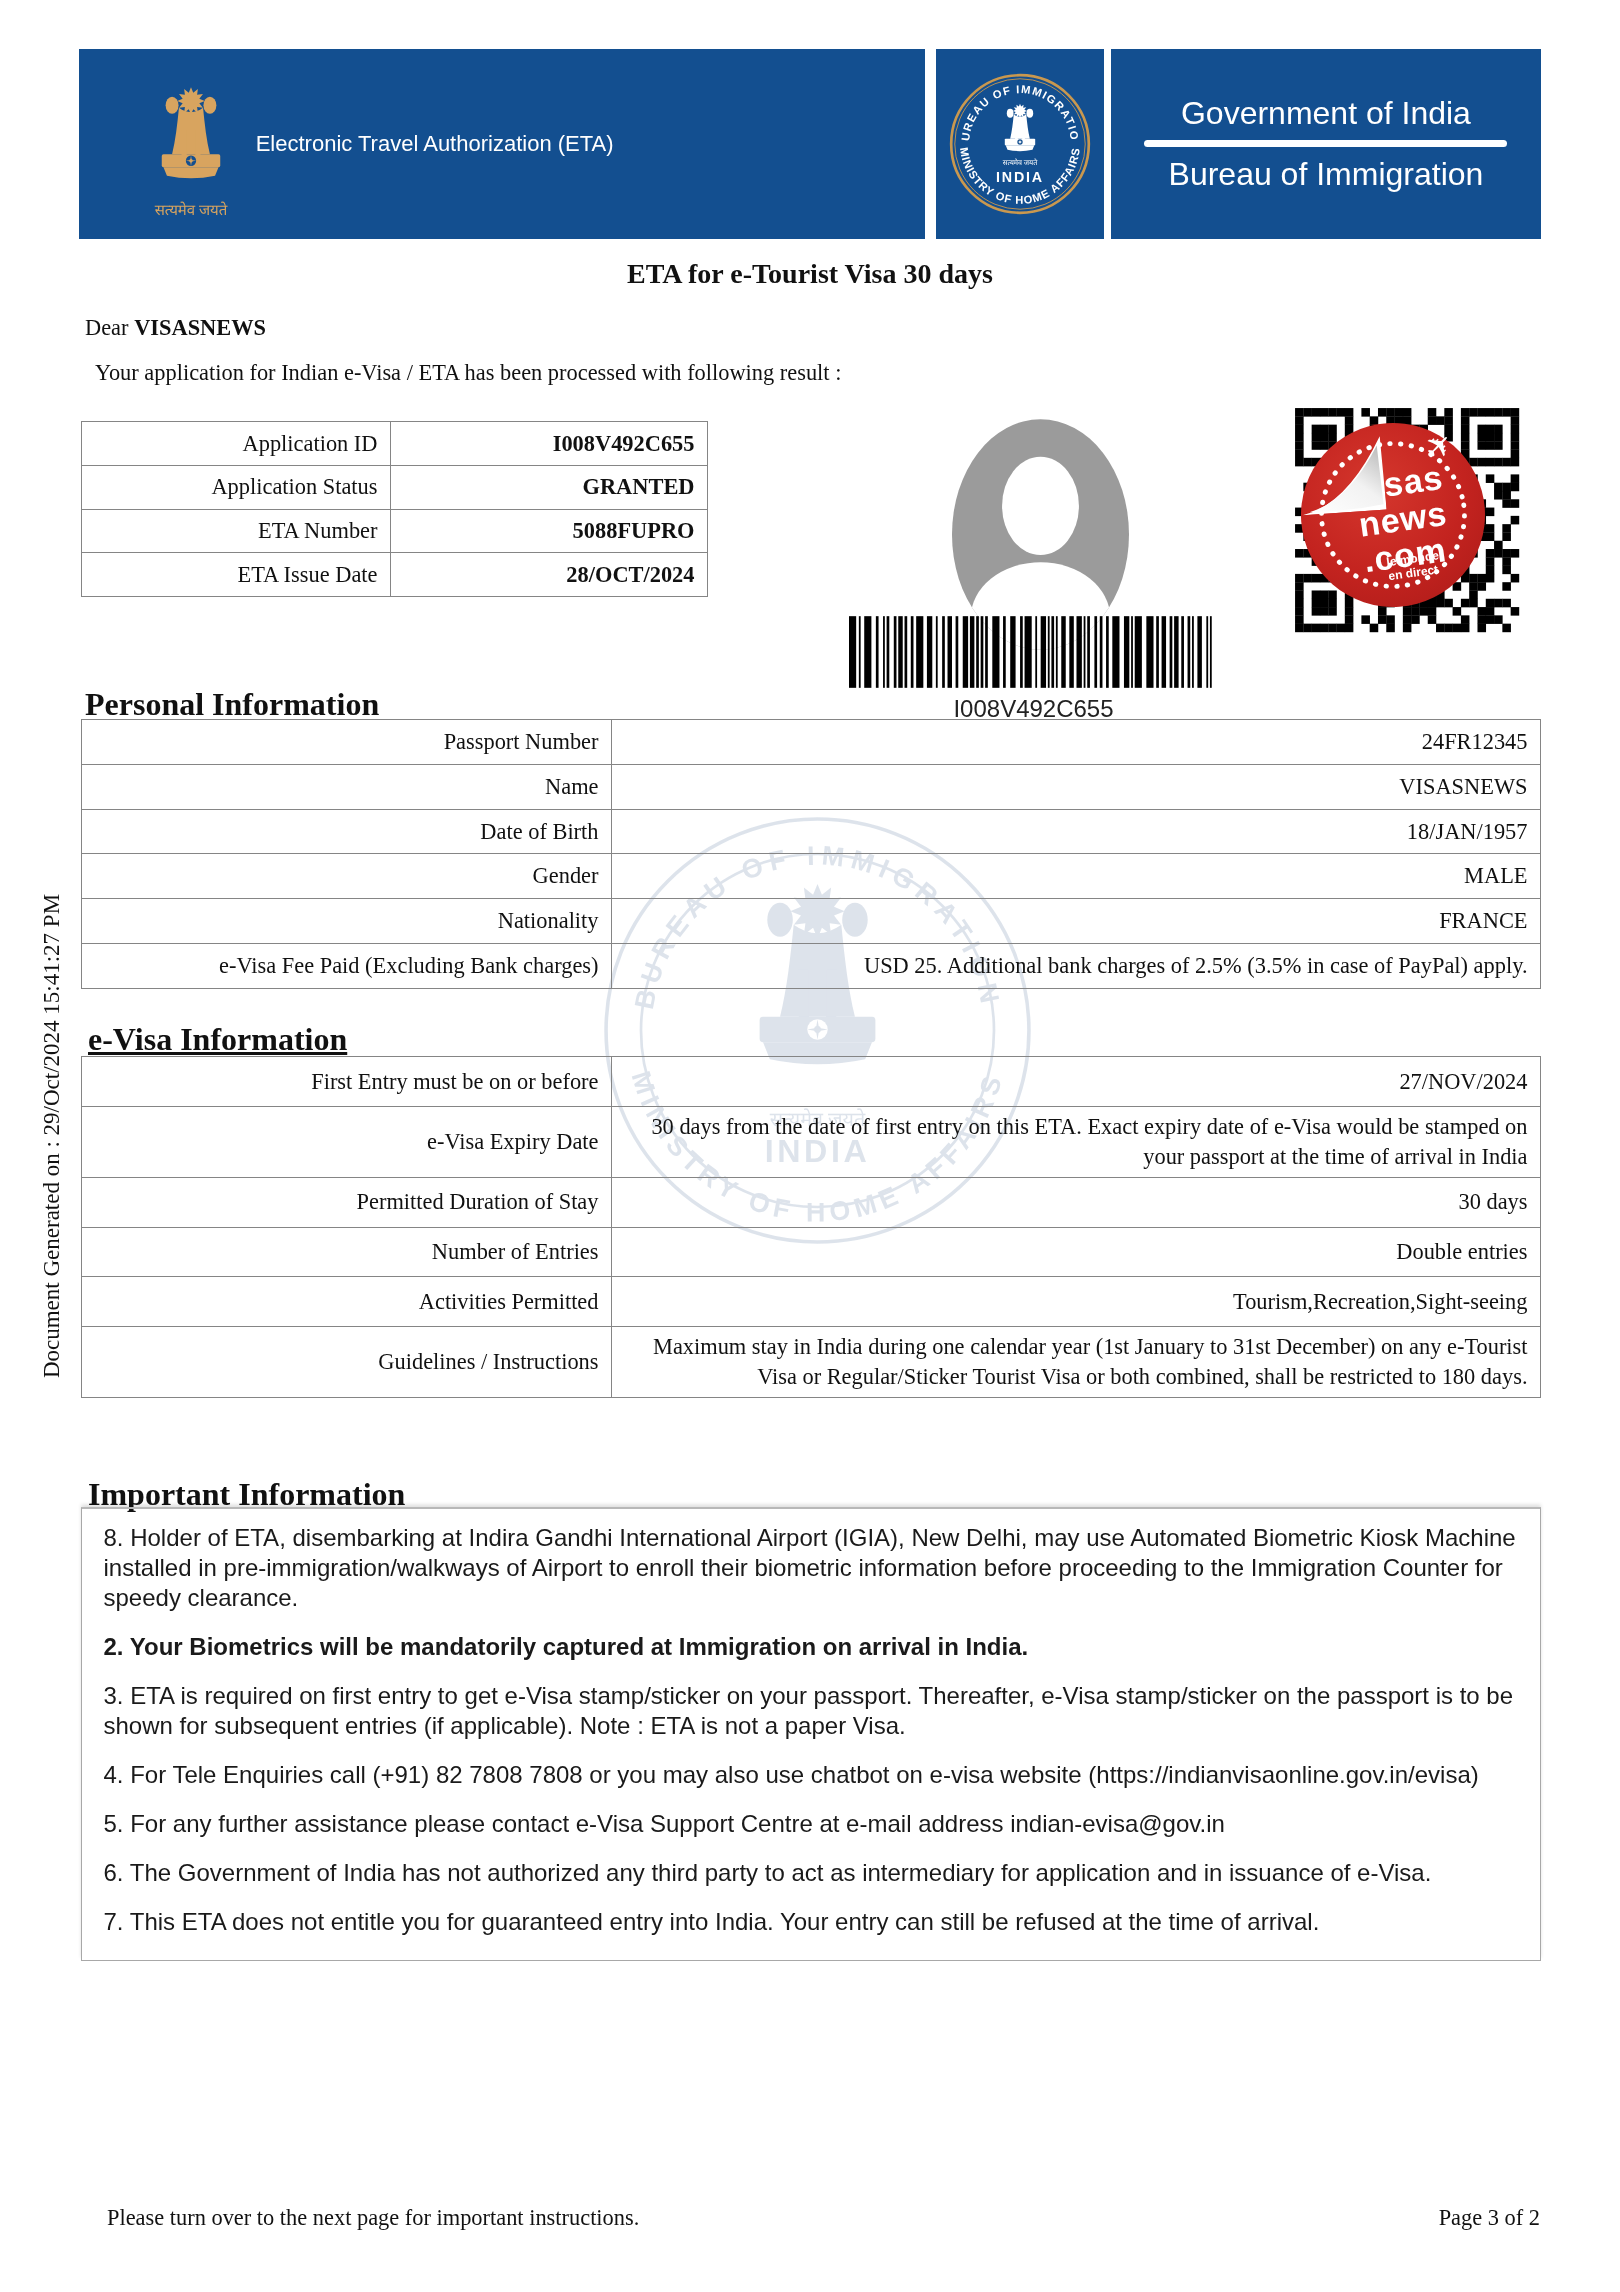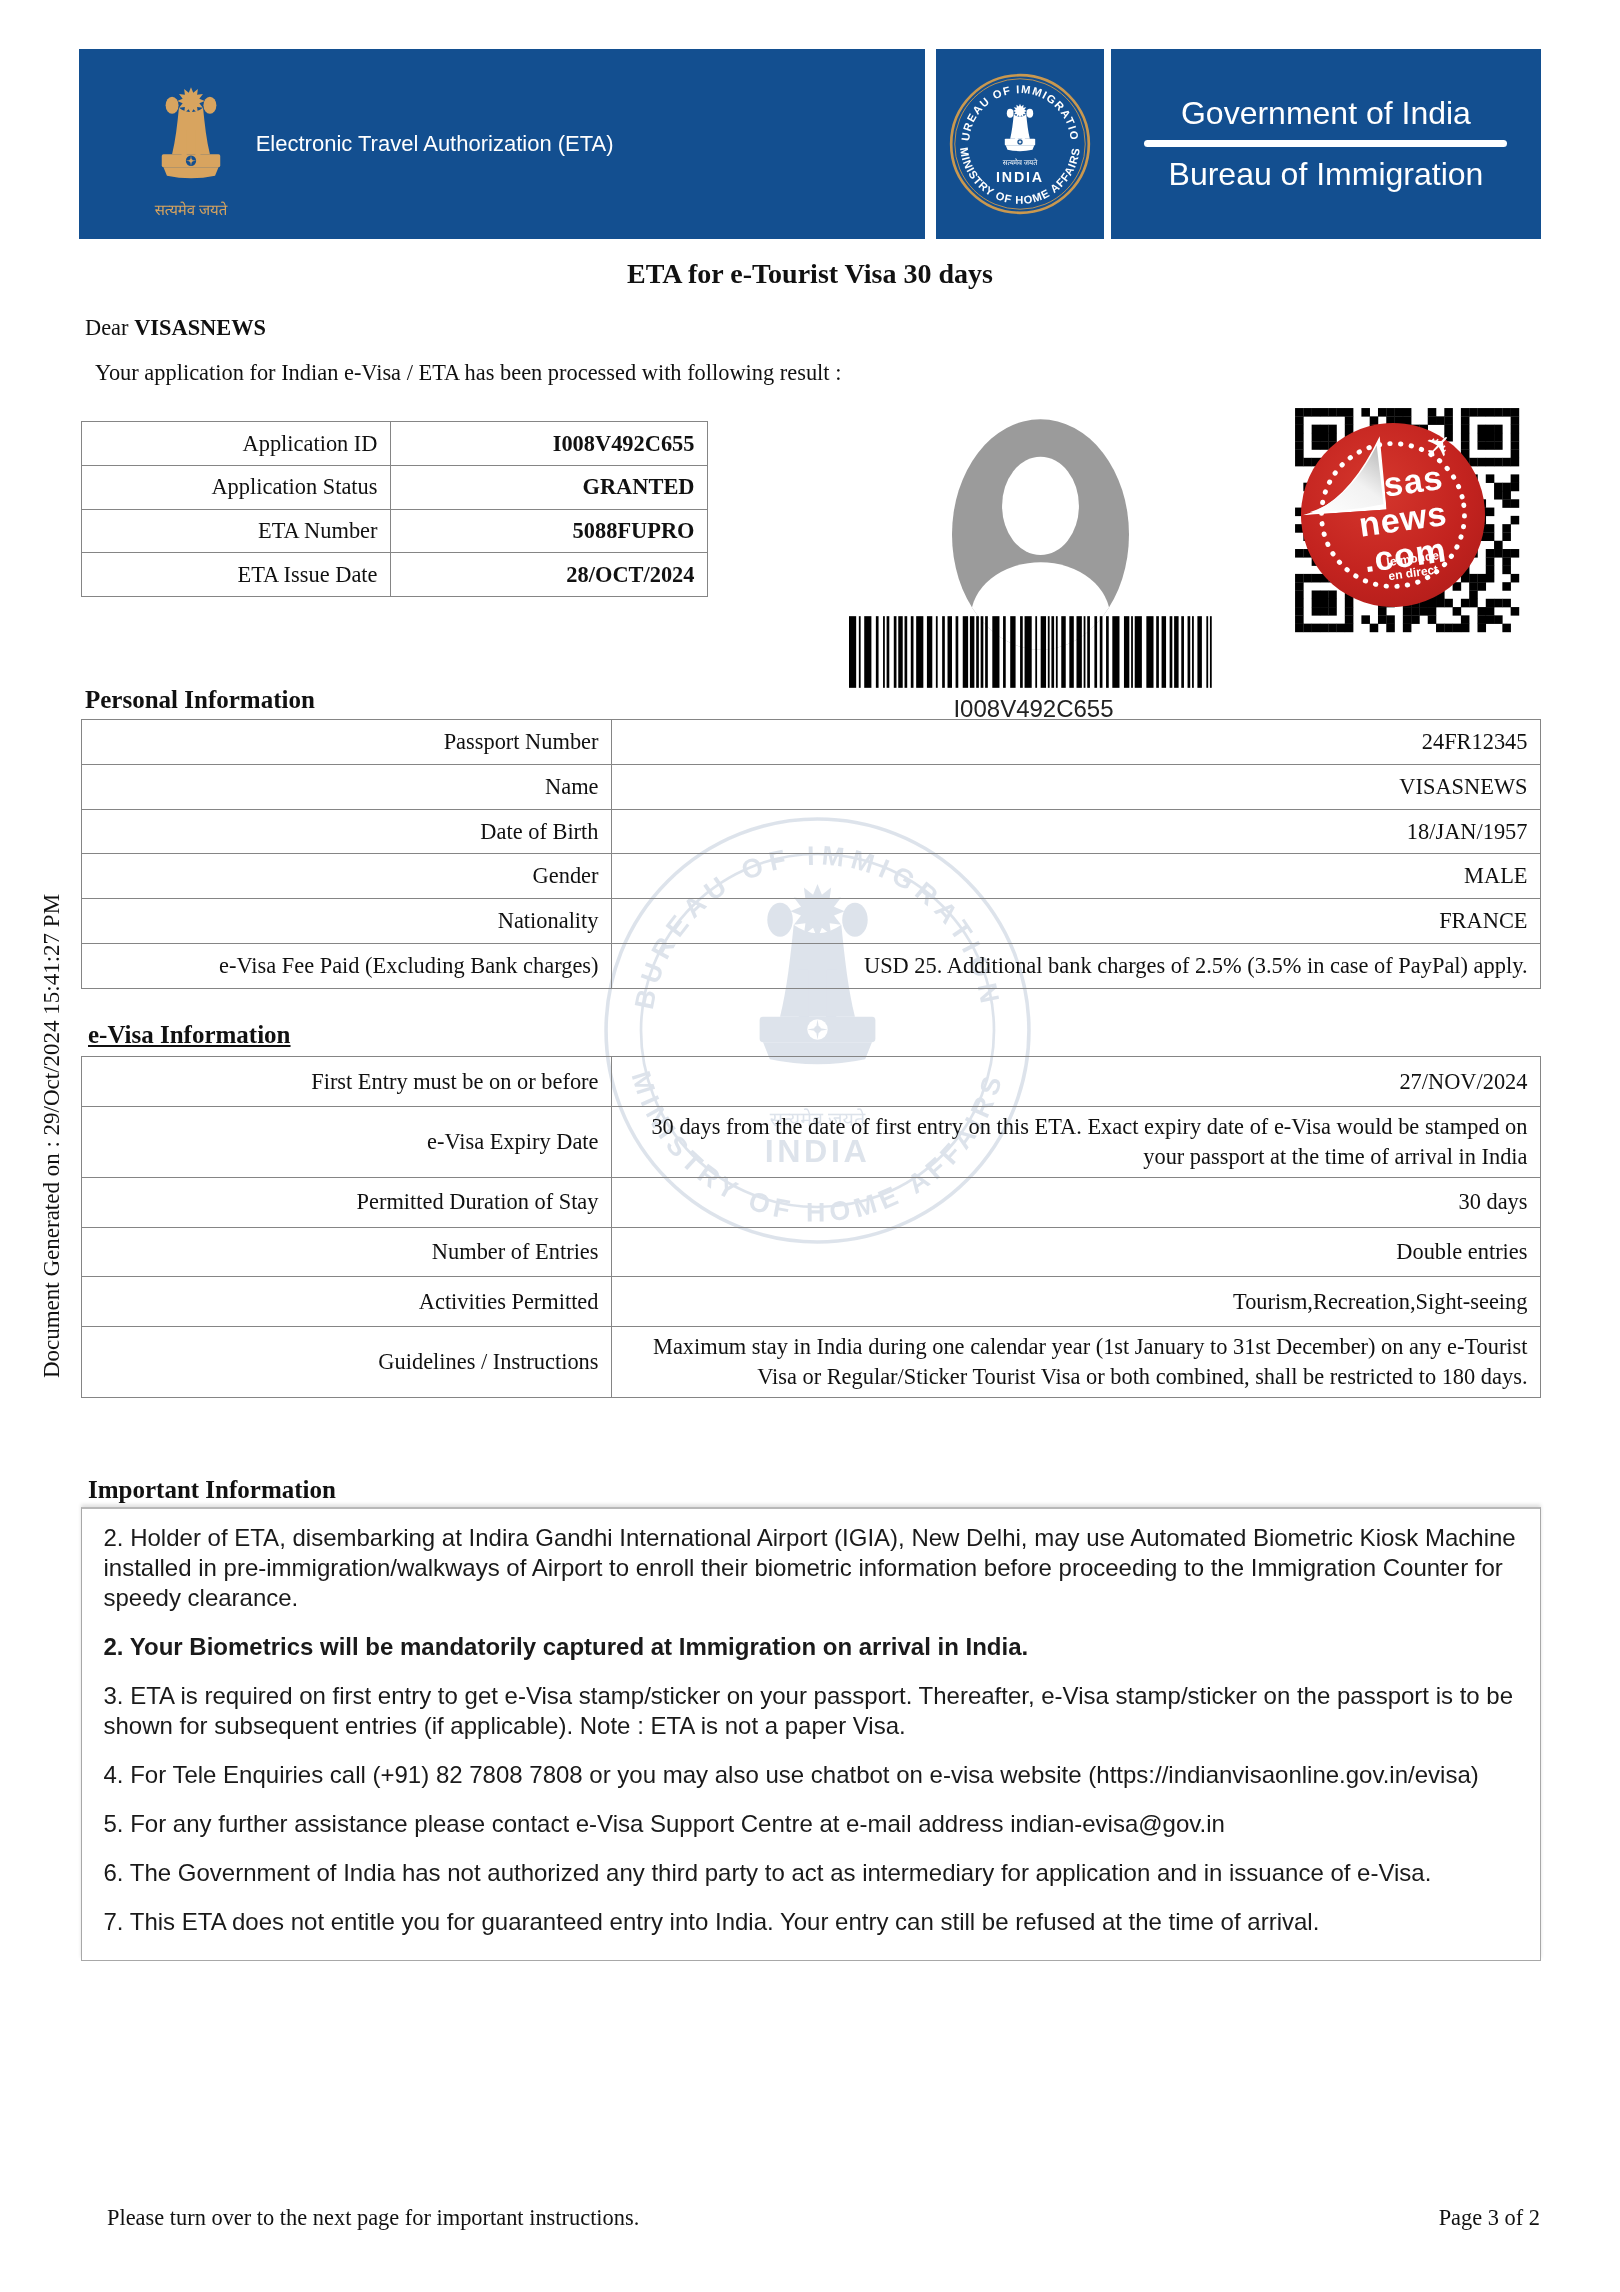--- a/index.html
+++ b/index.html
@@ -31,21 +31,21 @@
                vertical-align:middle;background:transparent;}
   .app-tbl{left:81px;top:421px;width:627px;}
   .app-tbl td{height:32px;}
   .app-tbl td.val{font-weight:bold;}
   .info-tbl{left:81px;width:1460px;}
   .personal-tbl{top:719px;}
   .personal-tbl td{height:33px;}
   .evisa-tbl{top:1056px;}
   .evisa-tbl td{height:38px;}
 
-  .section-heading{font-size:25px;font-weight:bold;}
+  .section-heading{font-size:32px;font-weight:bold;}
 
   
   .important-box{left:81px;top:1507px;width:1460px;box-sizing:border-box;
     border:1.8px solid #a8a8a8;border-top:2.7px solid #b8b8b8;padding:14.3px 21.5px 3.6px 21.5px;
     font-family:"Liberation Sans",sans-serif;font-size:24px;line-height:30px;color:#1a1a1a;
     box-shadow:0 -2.7px 3.6px rgba(0,0,0,0.12);}
   .important-box p{margin:0 0 19px 0;}
   .important-box p.bold{font-weight:bold;}
 
   
@@ -723,21 +723,21 @@
         <tr>
           <td class="lbl">Guidelines / Instructions</td>
           <td class="val">Maximum stay in India during one calendar year (1st January to 31st December) on any e-Tourist Visa or Regular/Sticker Tourist Visa or both combined, shall be restricted to 180 days.</td>
         </tr>
       </tbody>
   </table>
 
   <div class="abs section-heading" style="left:88px;top:1476px;">Important Information</div>
   <div class="abs important-box">
 
-      <p>2. Holder of ETA, disembarking at Indira Gandhi International Airport (IGIA), New Delhi, may use Automated Biometric Kiosk Machine installed in pre-immigration/walkways of Airport to enroll their biometric information before proceeding to the Immigration Counter for speedy clearance.</p>
+      <p>8. Holder of ETA, disembarking at Indira Gandhi International Airport (IGIA), New Delhi, may use Automated Biometric Kiosk Machine installed in pre-immigration/walkways of Airport to enroll their biometric information before proceeding to the Immigration Counter for speedy clearance.</p>
 
       <p class="bold">2. Your Biometrics will be mandatorily captured at Immigration on arrival in India.</p>
 
       <p>3. ETA is required on first entry to get e-Visa stamp/sticker on your passport. Thereafter, e-Visa stamp/sticker on the passport is to be shown for subsequent entries (if applicable). Note : ETA is not a paper Visa.</p>
 
       <p>4. For Tele Enquiries call (+91) 82 7808 7808 or you may also use chatbot on e-visa website (https://indianvisaonline.gov.in/evisa)</p>
 
       <p>5. For any further assistance please contact e-Visa Support Centre at e-mail address indian-evisa@gov.in</p>
 
       <p>6. The Government of India has not authorized any third party to act as intermediary for application and in issuance of e-Visa.</p>

